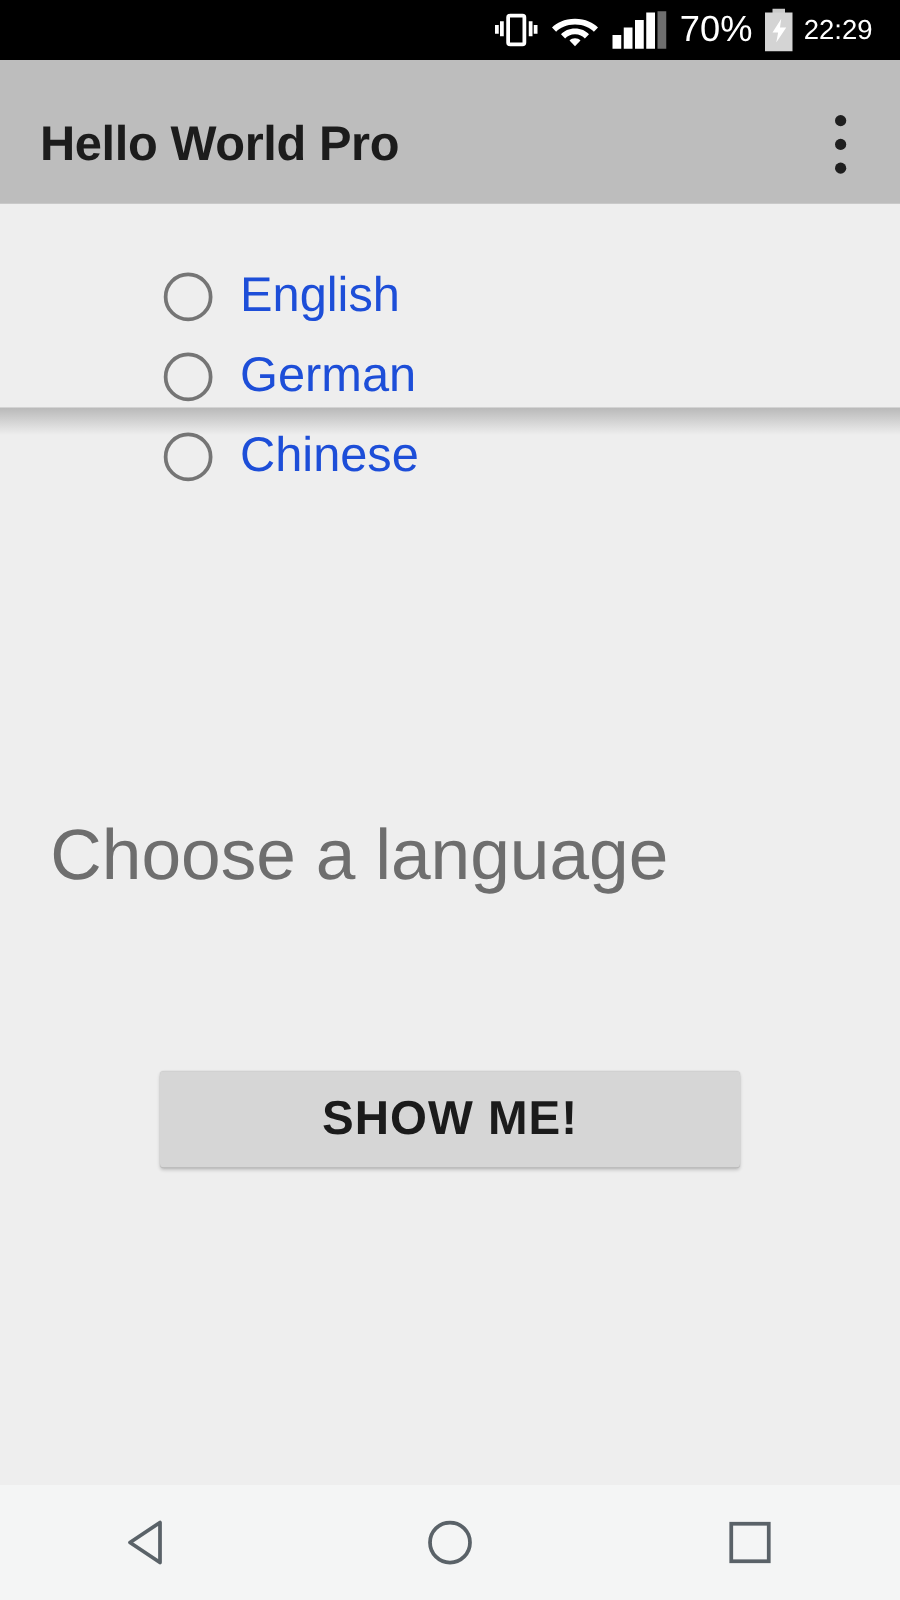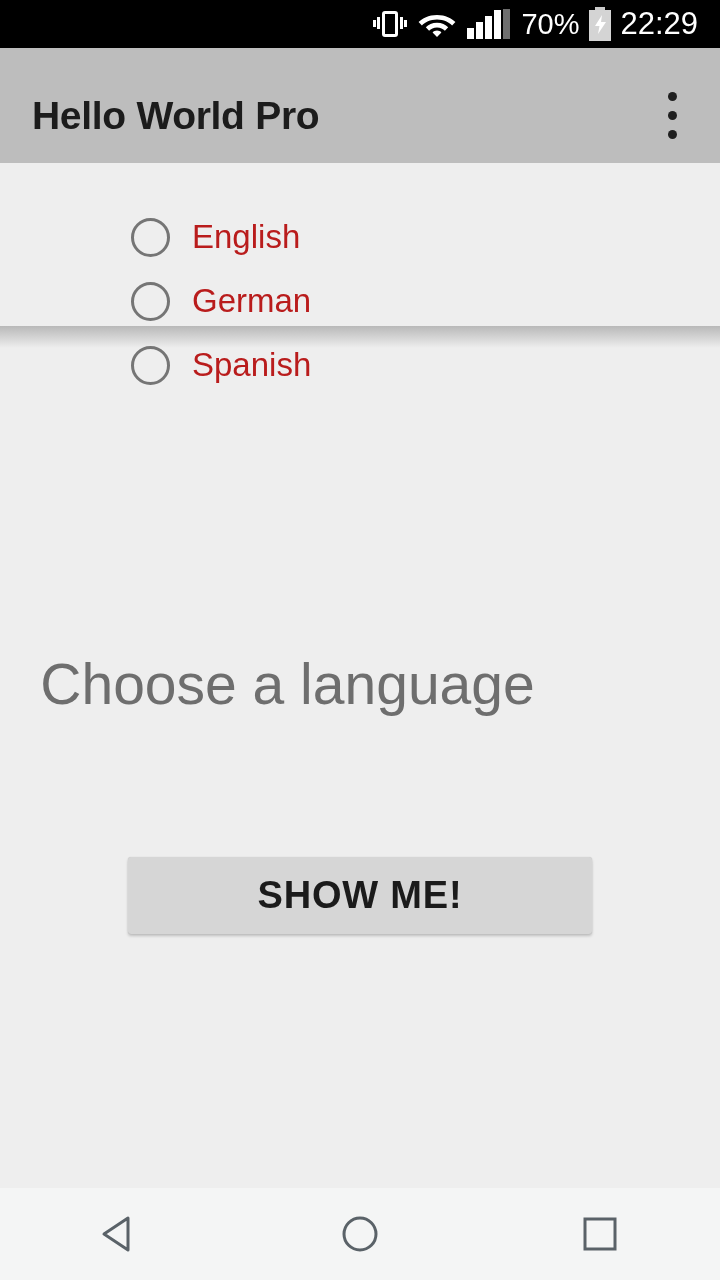--- a/index.html
+++ b/index.html
@@ -81,21 +81,21 @@
   .sig-b4 { height: 29px; }
   .sig-b5 { height: 30px; background: #6e6e6e; margin-right: 0; }
 
   .sb-text {
     color: #ffffff;
     font-size: 30px;
     letter-spacing: 0px;
     line-height: 30px;
   }
   .sb-percent { font-size: 29px; }
-  .sb-clock { font-size: 31px; margin-left: 9px; }
+  .sb-clock { font-size: 22px; margin-left: 9px; }
 
   
   .batt-wrap {
     position: relative;
     width: 22px;
     height: 34px;
     margin-left: 10px;
   }
   .batt-cap {
     position: absolute;
@@ -184,22 +184,22 @@
   .radio-circle {
     width: 39px;
     height: 39px;
     border: 3px solid #757575;
     border-radius: 50%;
     box-sizing: border-box;
     flex: 0 0 auto;
   }
   .radio-label {
     margin-left: 22px;
-    font-size: 33px;
-    color: #b91c1c;
+    font-size: 39px;
+    color: #1d4ed8;
     white-space: nowrap;
   }
 
   #headline {
     position: absolute;
     left: 0;
     top: 488px;
     width: 575px;
     text-align: center;
     font-size: 57px;
@@ -316,21 +316,21 @@
         <span class="radio-label">English</span>
       </div>
 
       <div class="radio-row">
         <span class="radio-circle"></span>
         <span class="radio-label">German</span>
       </div>
 
       <div class="radio-row">
         <span class="radio-circle"></span>
-        <span class="radio-label">Spanish</span>
+        <span class="radio-label">Chinese</span>
       </div>
 
 
 
     </div>
 
     <div id="headline">Choose a language</div>
 
     <button id="show-button">SHOW ME!</button>
   </div>

